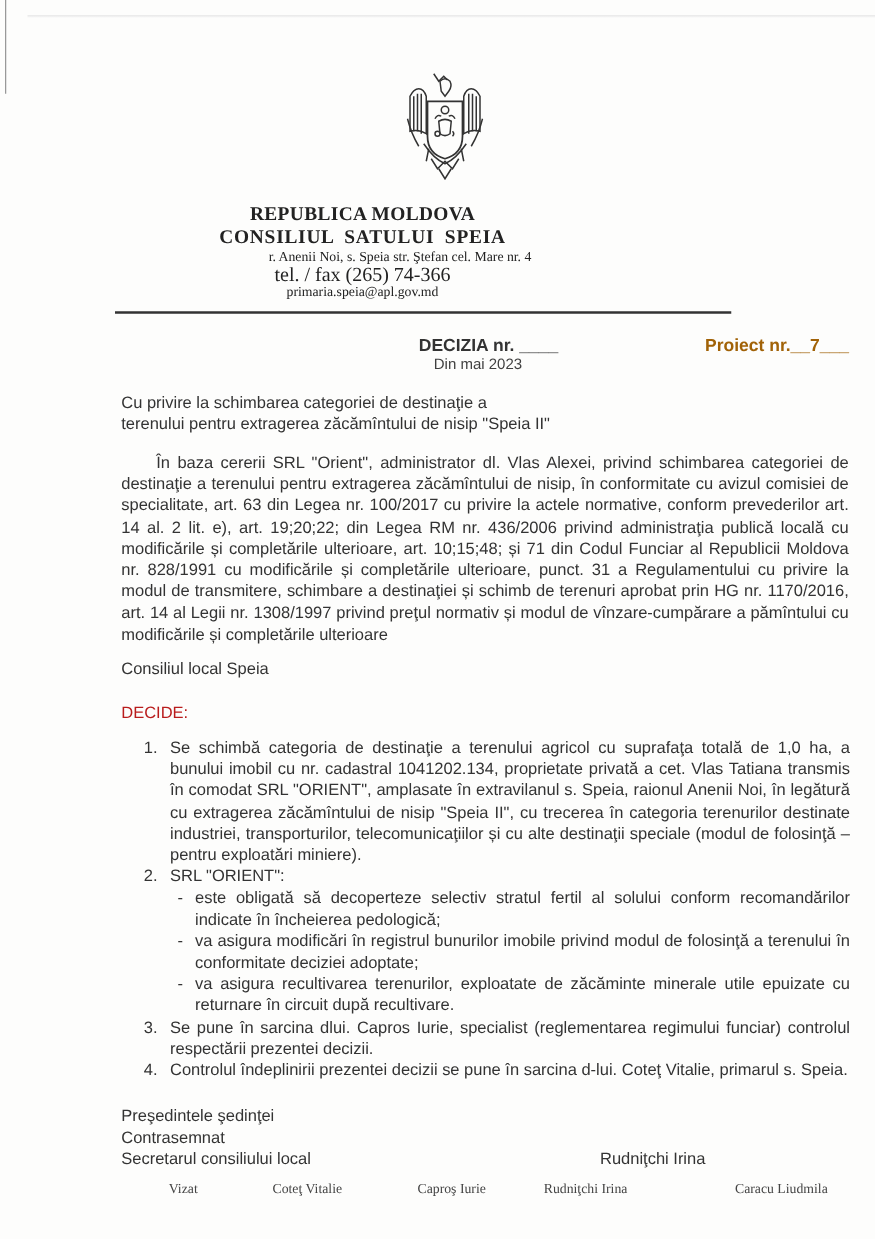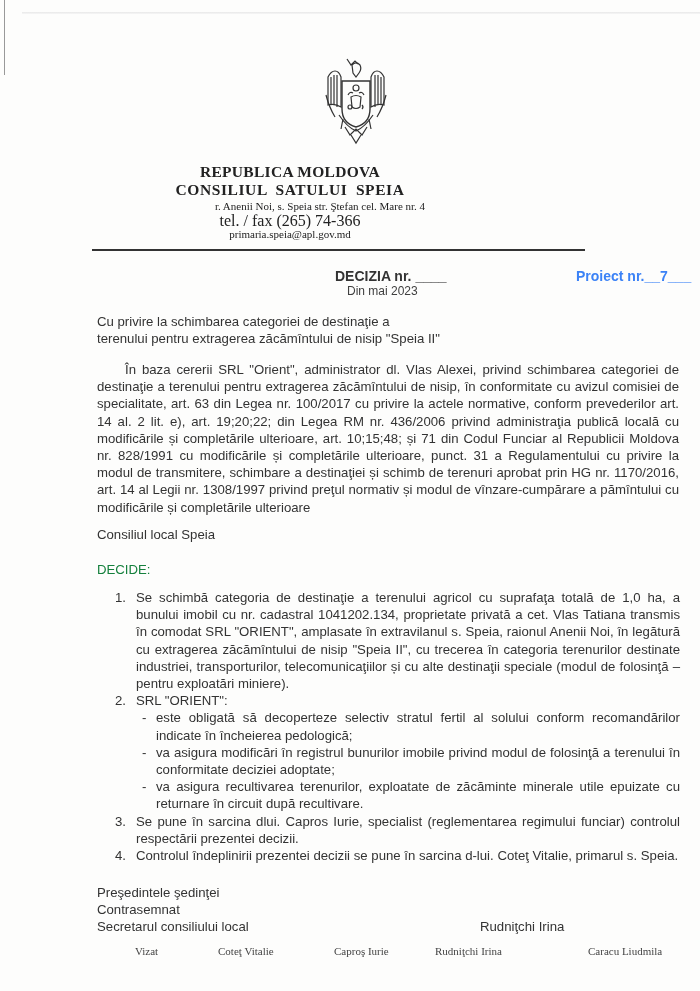--- a/index.html
+++ b/index.html
@@ -12,26 +12,26 @@
   .coat { position: absolute; left: 325px; top: 55px; width: 62px; height: 100px; }
   .header { position: absolute; left: 0; width: 580px; text-align: center; font-family: "Liberation Serif", serif; }
   .h-title { top: 163px; font-size: 15.5px; font-weight: bold; letter-spacing: 0.3px; }
   .h-sub { top: 181px; font-size: 15.5px; font-weight: bold; letter-spacing: 0.6px; word-spacing: 4px; }
   .h-addr { top: 200px; font-size: 11px; left: 30px; }
   .h-tel { top: 212px; font-size: 16px; }
   .h-mail { top: 228px; font-size: 11px; }
   .rule { position: absolute; left: 92px; top: 249px; width: 493px; height: 2px; background: #333; }
   .decizia { position: absolute; left: 335px; top: 268px; font-size: 14px; font-weight: bold; color: #333; }
   .din { position: absolute; left: 347px; top: 284px; font-size: 12px; font-weight: normal; color: #404040; }
-  .proiect { position: absolute; left: 564px; top: 268px; font-size: 14px; font-weight: bold; color: #3b82f6; margin-left: 12px; }
+  .proiect { position: absolute; left: 564px; top: 268px; font-size: 14px; font-weight: bold; color: #a16207; }
   .subject { position: absolute; left: 97px; top: 313px; font-size: 13.2px; line-height: 17px; color: #333; width: 420px; }
   .body-text { position: absolute; left: 97px; top: 361px; width: 582px; font-size: 13.2px; line-height: 17.2px; text-align: justify; color: #333; }
   .body-text .indent { text-indent: 28px; margin: 0; }
   .consiliul { position: absolute; left: 97px; top: 527px; font-size: 13.2px; color: #333; }
-  .decide { position: absolute; left: 97px; top: 562px; font-size: 13.2px; color: #15803d; }
+  .decide { position: absolute; left: 97px; top: 562px; font-size: 13.2px; color: #b91c1c; }
   .list { position: absolute; left: 115px; top: 589px; width: 565px; font-size: 13.2px; line-height: 17.2px; color: #333; }
   .item { position: relative; padding-left: 21px; text-align: justify; }
   .item .num { position: absolute; left: 0; top: 0; }
   .sub { position: relative; padding-left: 20px; text-align: justify; }
   .sub .dash { position: absolute; left: 6px; top: 0; }
   .sign { position: absolute; left: 97px; font-size: 13.2px; color: #333; }
   .s1 { top: 885px; } .s2 { top: 902px; } .s3 { top: 919px; }
   .sec-name { position: absolute; left: 480px; top: 919px; font-size: 13.2px; color: #333; }
   .vizat { position: absolute; top: 945px; font-family: "Liberation Serif", serif; font-size: 11px; color: #444; margin-left: 38px; }
 </style>

